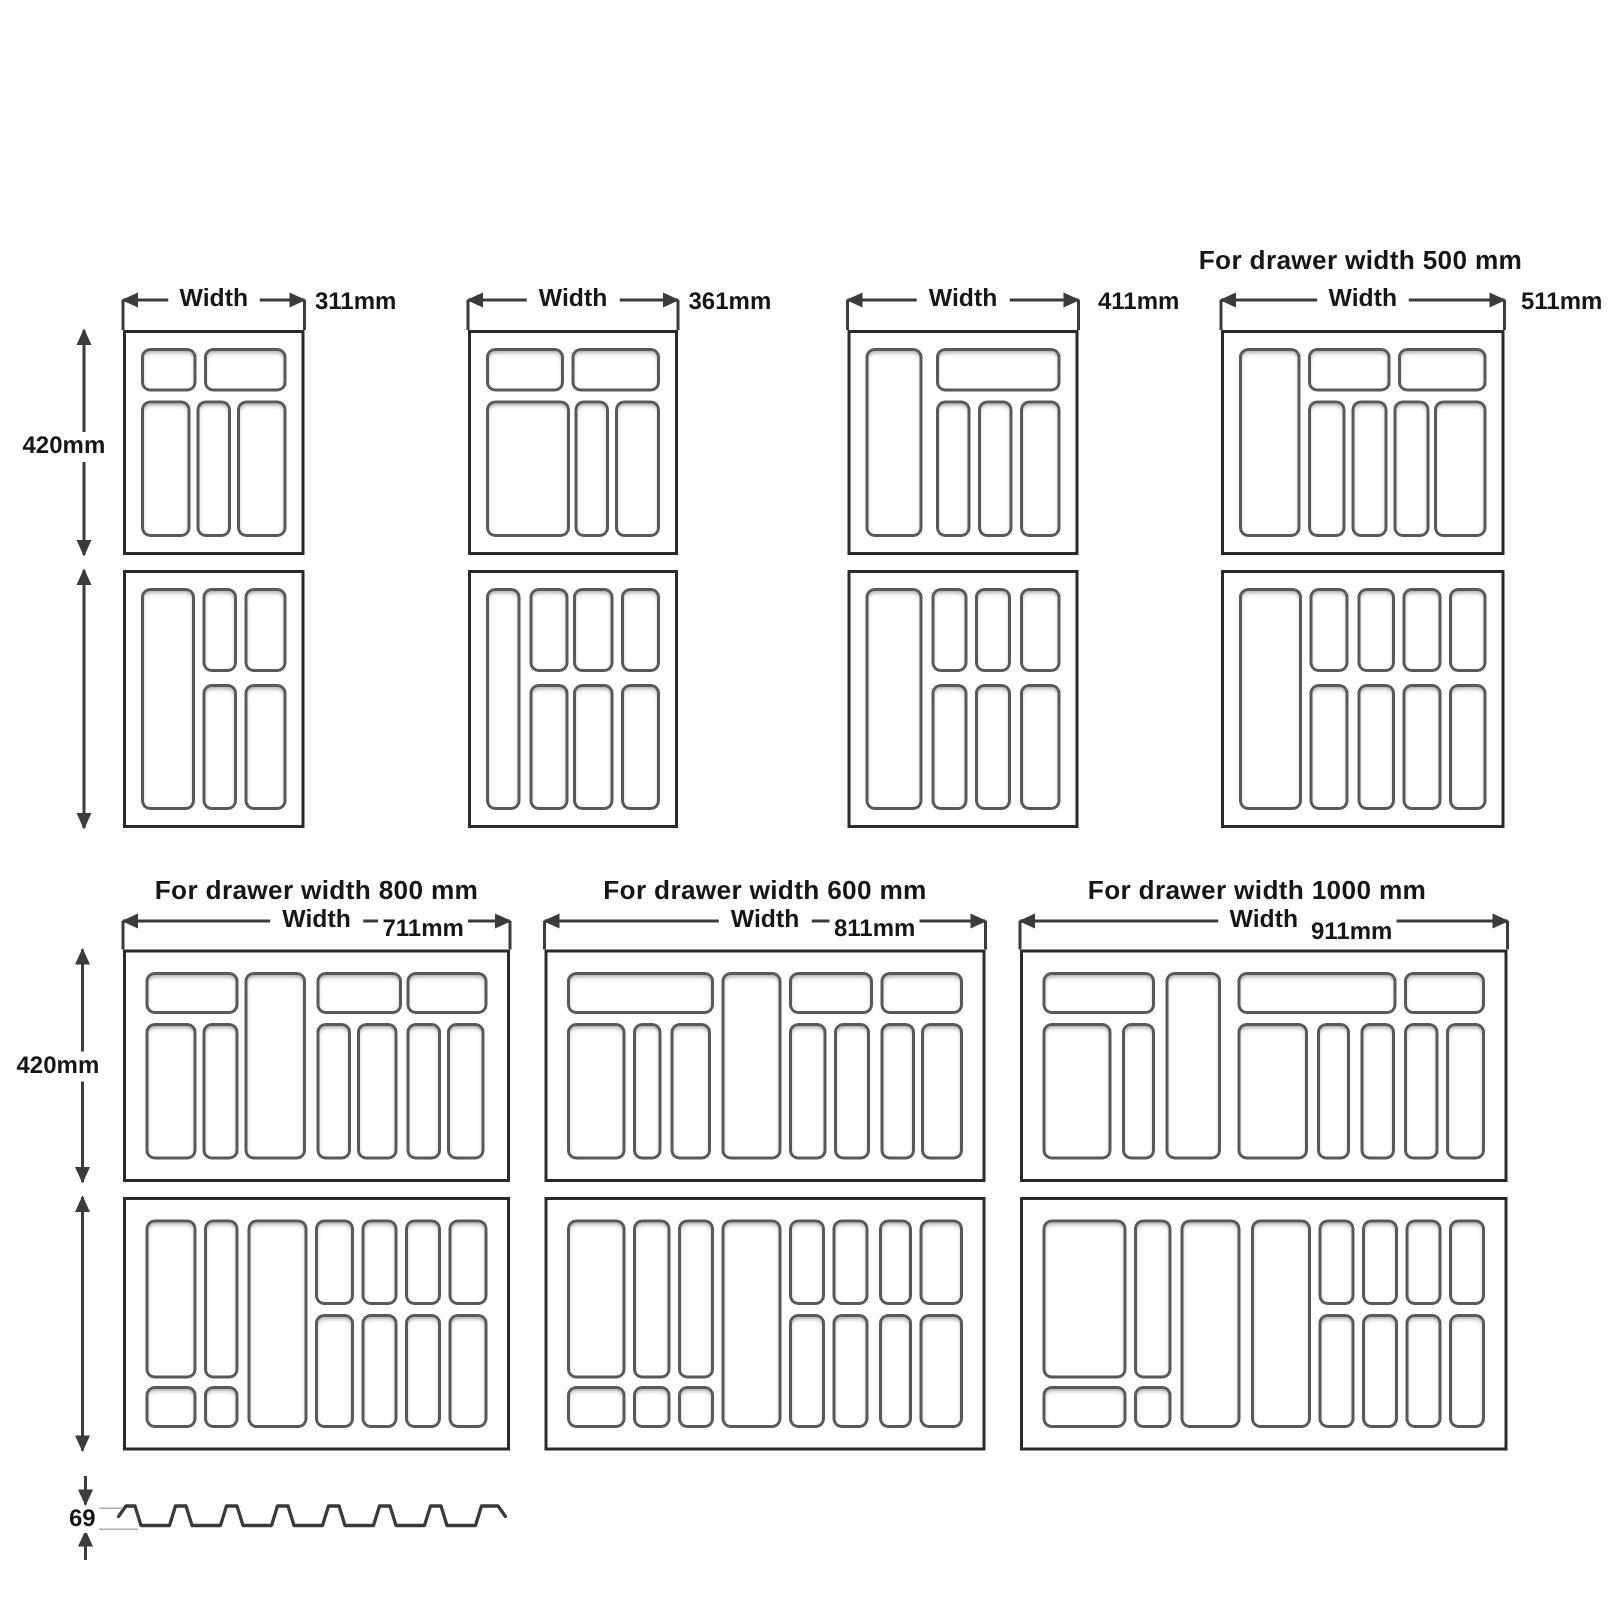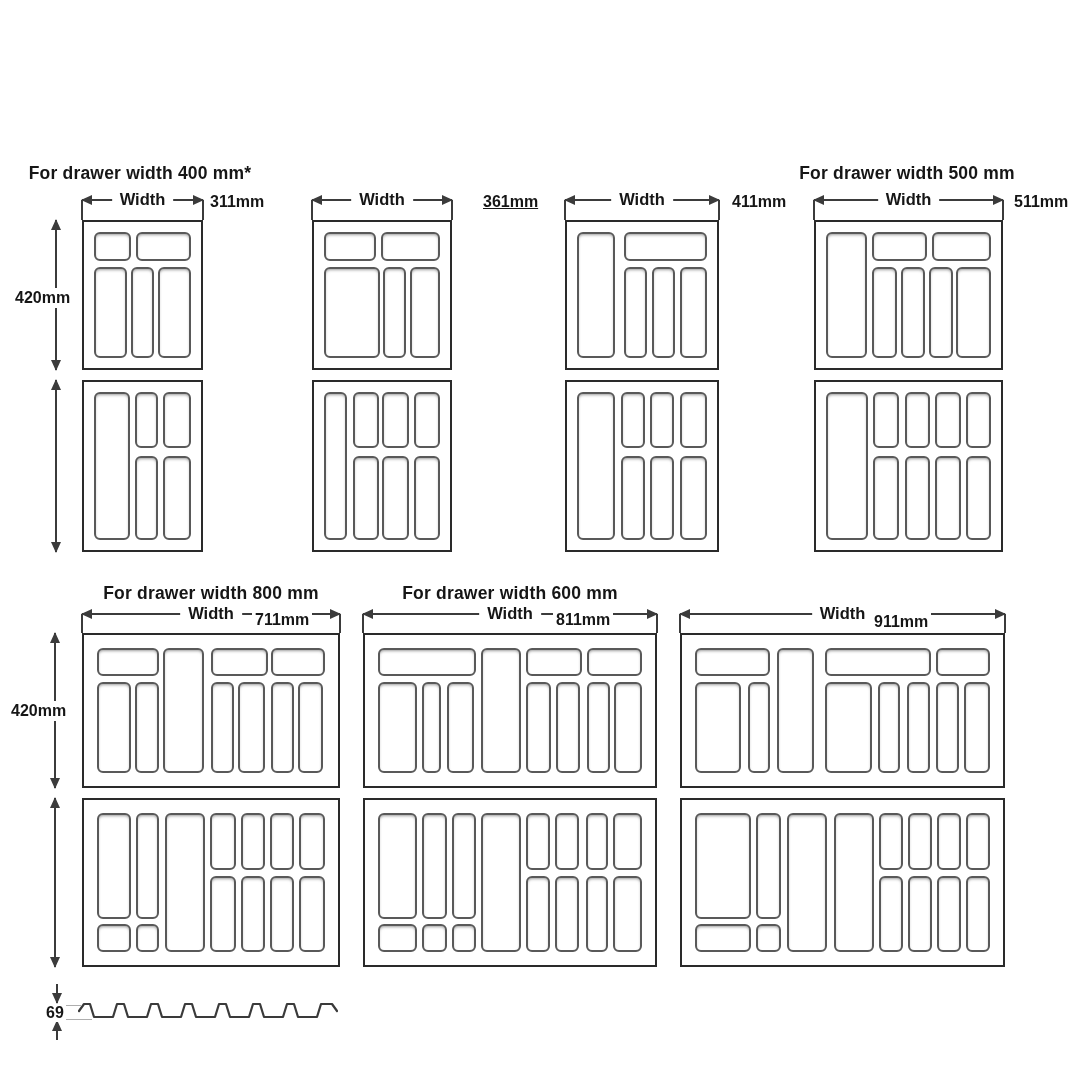--- a/index.html
+++ b/index.html
@@ -52,21 +52,20 @@
       <div class="bar"></div>
       <div class="tri u"></div>
       <div class="tri d"></div>
     </div>
     <div class="dimv" style="left: 56px; top: 380px; height: 172px;">
       <div class="bar"></div>
       <div class="tri u"></div>
       <div class="tri d"></div>
     </div>
     <div class="flag" style="left: 12px; top: 288px;">420mm</div>
-    <div class="panel-title" style="left: 140px; top: 163px;">For drawer width 400 mm*</div>
     <div class="dimh" style="left: 82px; top: 200px; width: 121px;">
       <div class="bar"></div>
       <div class="tri l"></div>
       <div class="tri r"></div>
       <div class="ext" style="left: -0.8px; height: 20px;"></div>
       <div class="ext" style="right: -0.8px; height: 20px;"></div>
       <div class="wlabel">Width</div>
     </div>
     <div class="flag" style="left: 207px; top: 192px;">311mm</div>
     <div class="tray" style="left: 82px; top: 220px; width: 121px; height: 150px;">
@@ -88,21 +87,21 @@
       </div>
     </div>
     <div class="dimh" style="left: 312px; top: 200px; width: 140px;">
       <div class="bar"></div>
       <div class="tri l"></div>
       <div class="tri r"></div>
       <div class="ext" style="left: -0.8px; height: 20px;"></div>
       <div class="ext" style="right: -0.8px; height: 20px;"></div>
       <div class="wlabel">Width</div>
     </div>
-    <div class="flag" style="left: 480px; top: 192px; text-decoration: underline;">361mm</div>
+    <div class="flag" style="left: 456px; top: 192px;">361mm</div>
     <div class="tray" style="left: 312px; top: 220px; width: 140px; height: 150px;">
       <div class="tray-inner" style="inset: 10px;">
         <div class="cell" style="left: 0%; top: 0%; width: 45%; height: 23%;"></div>
         <div class="cell" style="left: 49%; top: 0%; width: 51%; height: 23%;"></div>
         <div class="cell" style="left: 0%; top: 28%; width: 48%; height: 72%;"></div>
         <div class="cell" style="left: 51%; top: 28%; width: 20%; height: 72%;"></div>
         <div class="cell" style="left: 74.5%; top: 28%; width: 25.5%; height: 72%;"></div>
       </div>
     </div>
     <div class="tray" style="left: 312px; top: 380px; width: 140px; height: 172px;">
@@ -268,20 +267,21 @@
         <div class="cell" style="left: 56.1%; top: 0%; width: 9.1%; height: 41%;"></div>
         <div class="cell" style="left: 56.1%; top: 45%; width: 9.1%; height: 55%;"></div>
         <div class="cell" style="left: 67%; top: 0%; width: 9.2%; height: 41%;"></div>
         <div class="cell" style="left: 67%; top: 45%; width: 9.2%; height: 55%;"></div>
         <div class="cell" style="left: 78.7%; top: 0%; width: 8.5%; height: 41%;"></div>
         <div class="cell" style="left: 78.7%; top: 45%; width: 8.5%; height: 55%;"></div>
         <div class="cell" style="left: 89%; top: 0%; width: 11%; height: 41%;"></div>
         <div class="cell" style="left: 89%; top: 45%; width: 11%; height: 55%;"></div>
       </div>
     </div>
+    <div class="panel-title" style="left: 838px; top: 583px;">For drawer width 1000 mm</div>
     <div class="dimh" style="left: 680px; top: 614px; width: 325px;">
       <div class="bar"></div>
       <div class="tri l"></div>
       <div class="tri r"></div>
       <div class="ext" style="left: -0.8px; height: 19px;"></div>
       <div class="ext" style="right: -0.8px; height: 19px;"></div>
       <div class="wlabel">Width</div>
     </div>
     <div class="flag" style="left: 871px; top: 612px;">911mm</div>
     <div class="tray" style="left: 680px; top: 633px; width: 325px; height: 155px;">

